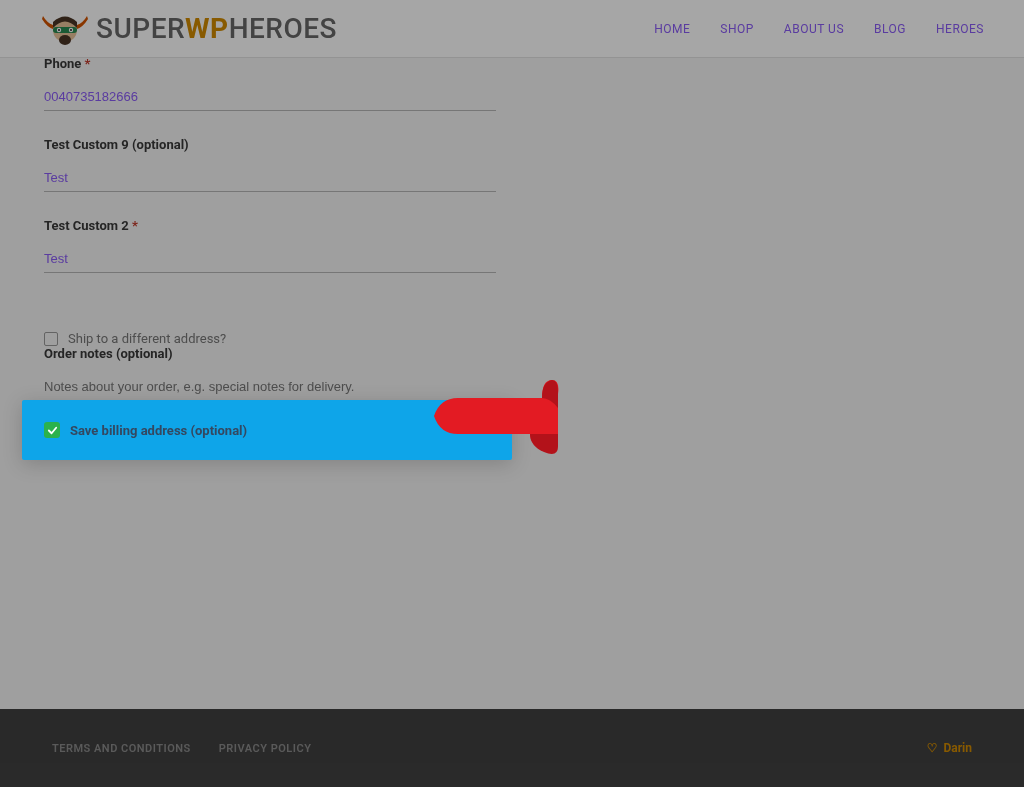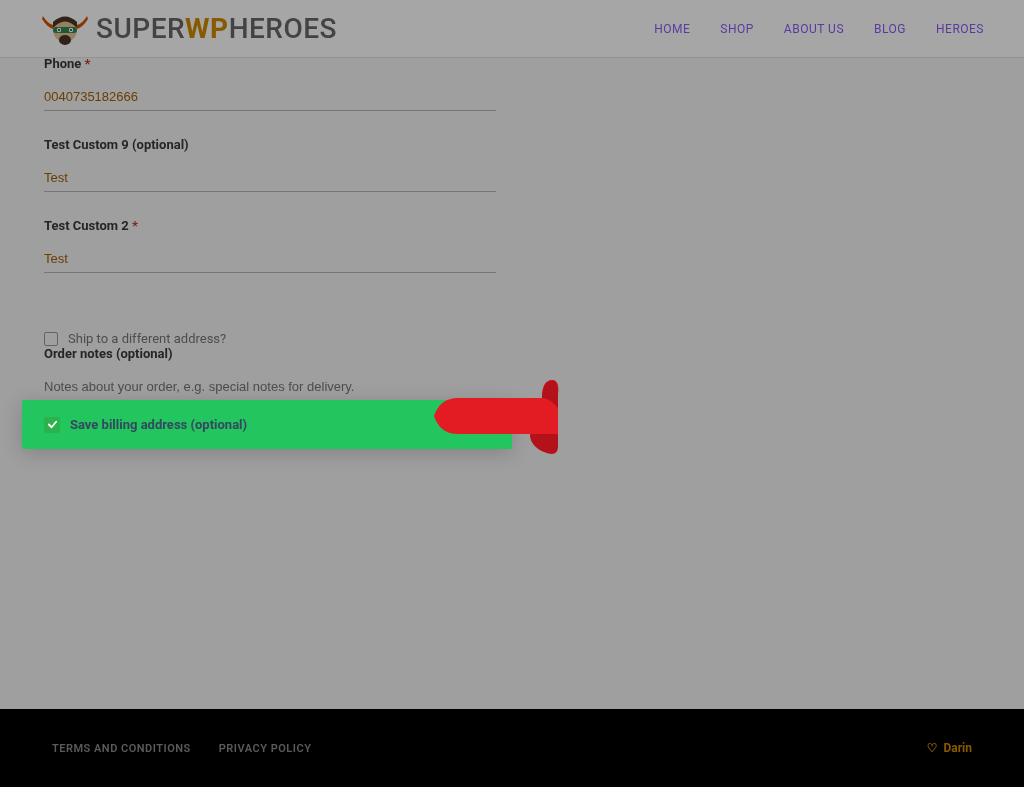--- a/index.html
+++ b/index.html
@@ -64,21 +64,21 @@
     display: block;
     margin-bottom: 14px;
   }
   .req { color: #c0392b; }
   .form-input {
     width: 100%;
     border: none;
     border-bottom: 1px solid #b5b5b5;
     background: transparent;
     font-size: 13px;
-    color: #a16207;
+    color: #8b5cf6;
     padding: 4px 0 6px 0;
     outline: none;
   }
   .form-input::placeholder { color: #777; }
 
   .checkbox-row {
     display: flex;
     align-items: center;
     gap: 10px;
     font-size: 13px;
@@ -89,22 +89,22 @@
     border: 1px solid #999;
     border-radius: 2px;
     display: inline-block;
   }
 
   
   .highlight-strip {
     position: absolute;
     left: 22px;
     top: 400px;
-    height: 49px;
-    background: #22c55e;
+    height: 60px;
+    background: #0ea5e9;
     z-index: 60;
     display: flex;
     align-items: center;
     padding-left: 22px;
     box-shadow: 0 4px 20px rgba(0,0,0,0.18);
     border-radius: 2px;
   }
   .chk-checked {
     width: 16px; height: 16px;
     background: #2bb24c;
@@ -129,21 +129,21 @@
     width: 130px;
     height: 92px;
     z-index: 61;
   }
 
   
   .footer {
     position: absolute;
     left: 0; right: 0; bottom: 0;
     height: 78px;
-    background: #000000;
+    background: #404040;
     display: flex;
     align-items: center;
     justify-content: space-between;
     padding: 0 52px 0 52px;
     z-index: 10;
   }
   .footer-links { display: flex; gap: 28px; }
   .footer-links a {
     font-size: 11px;
     color: #8a8a8a;

